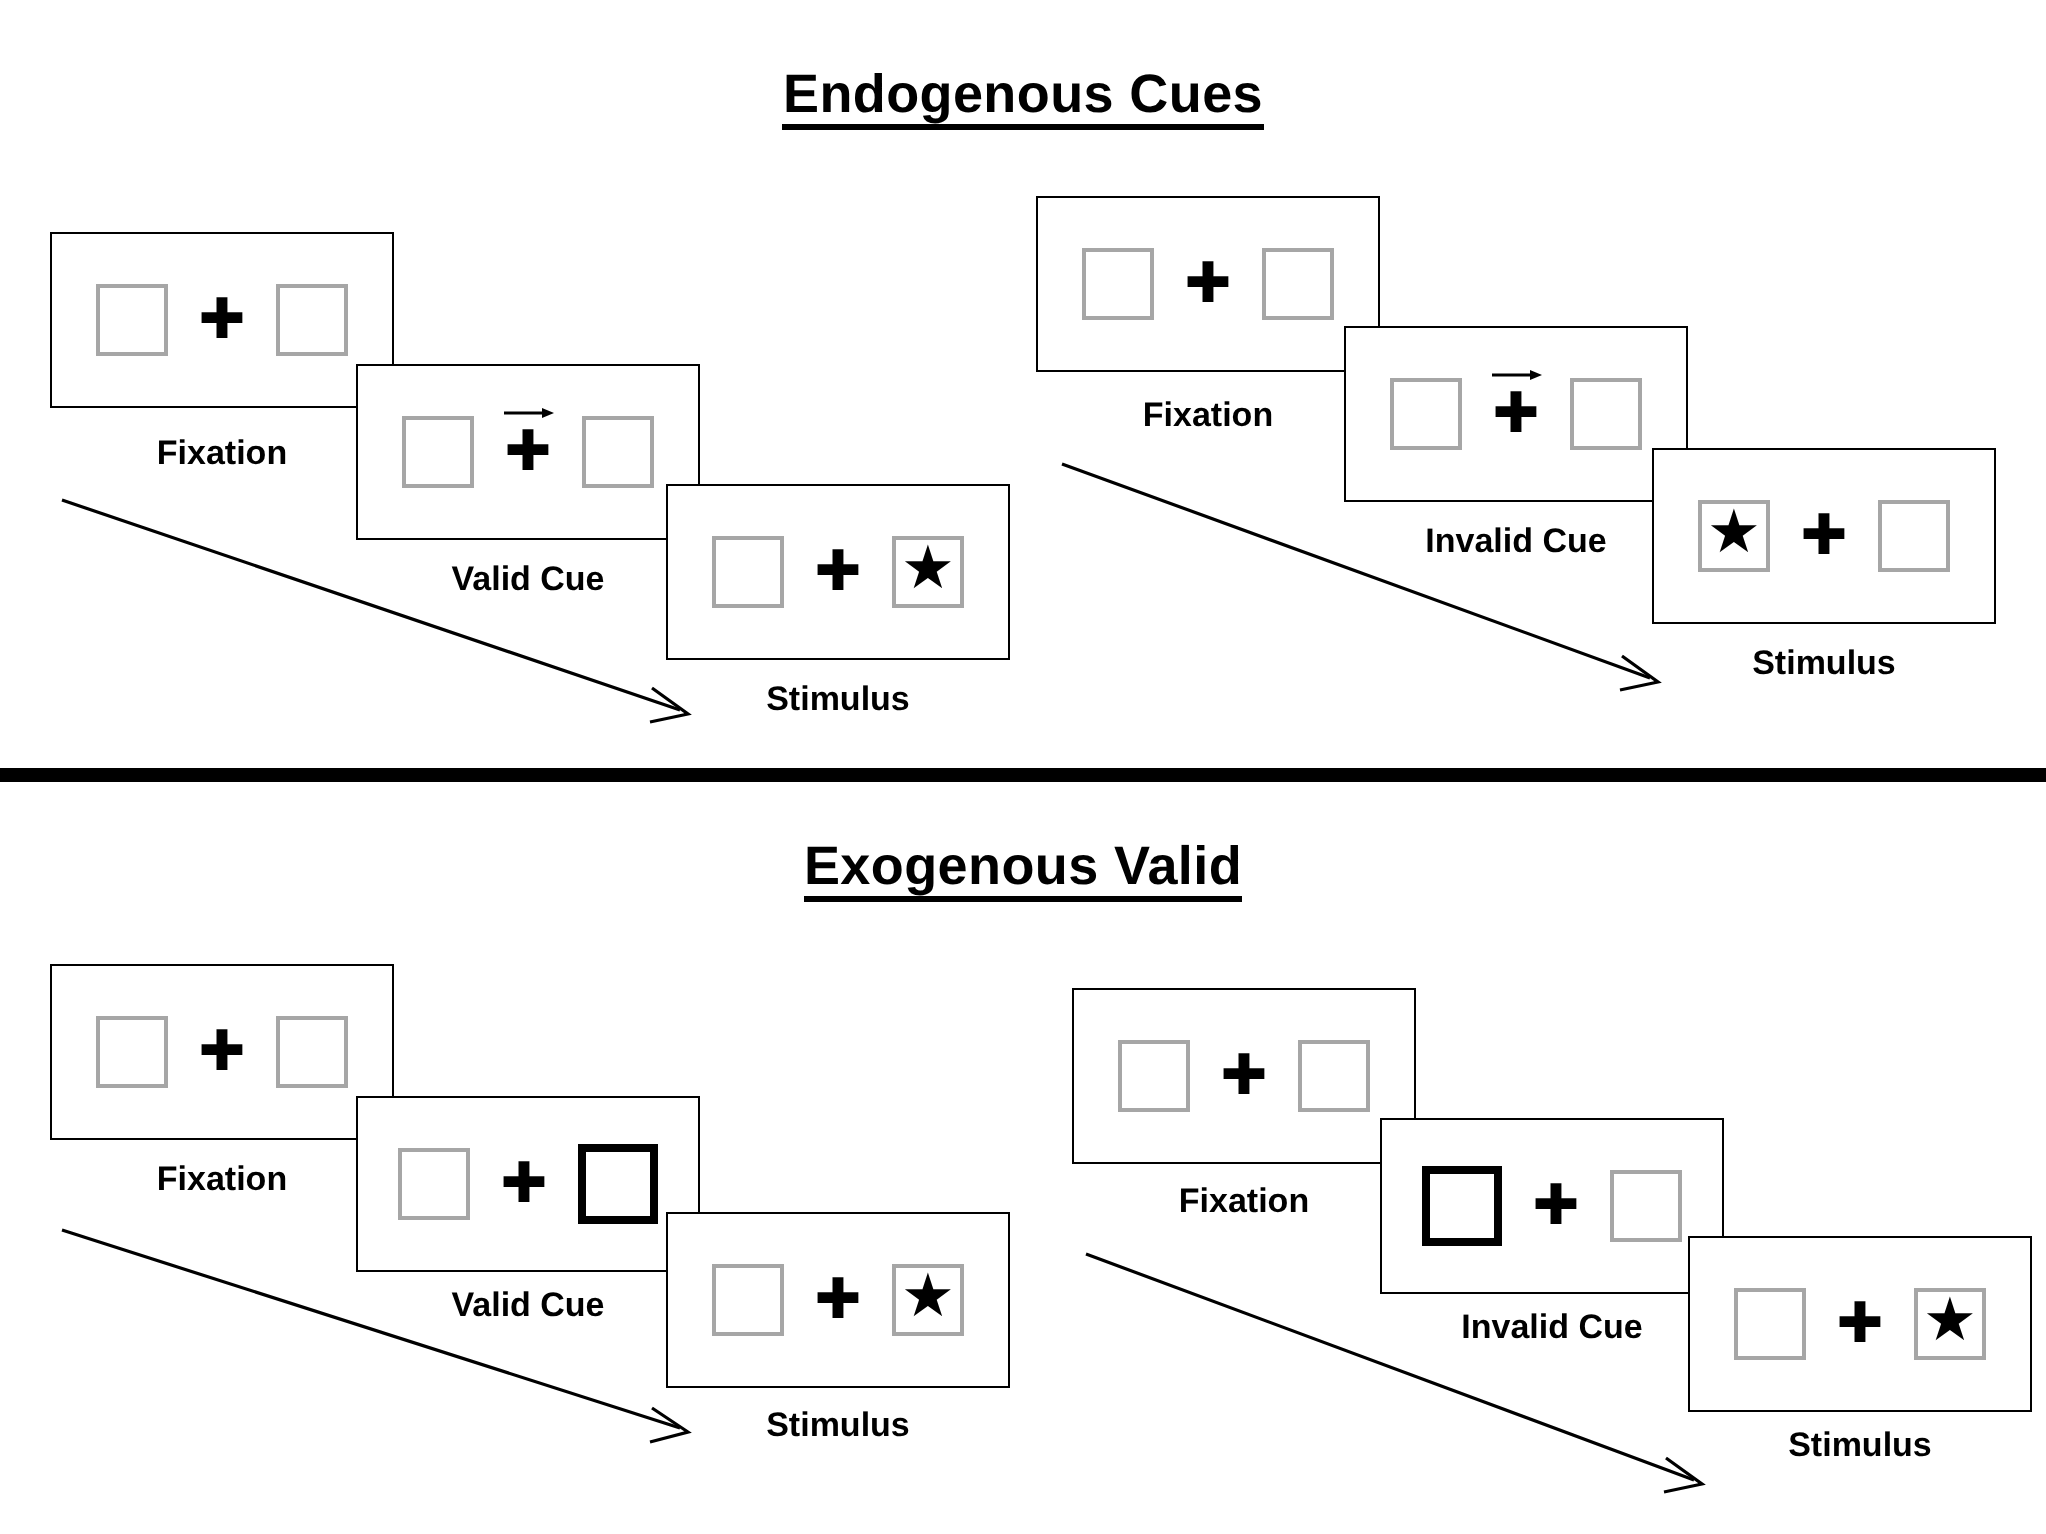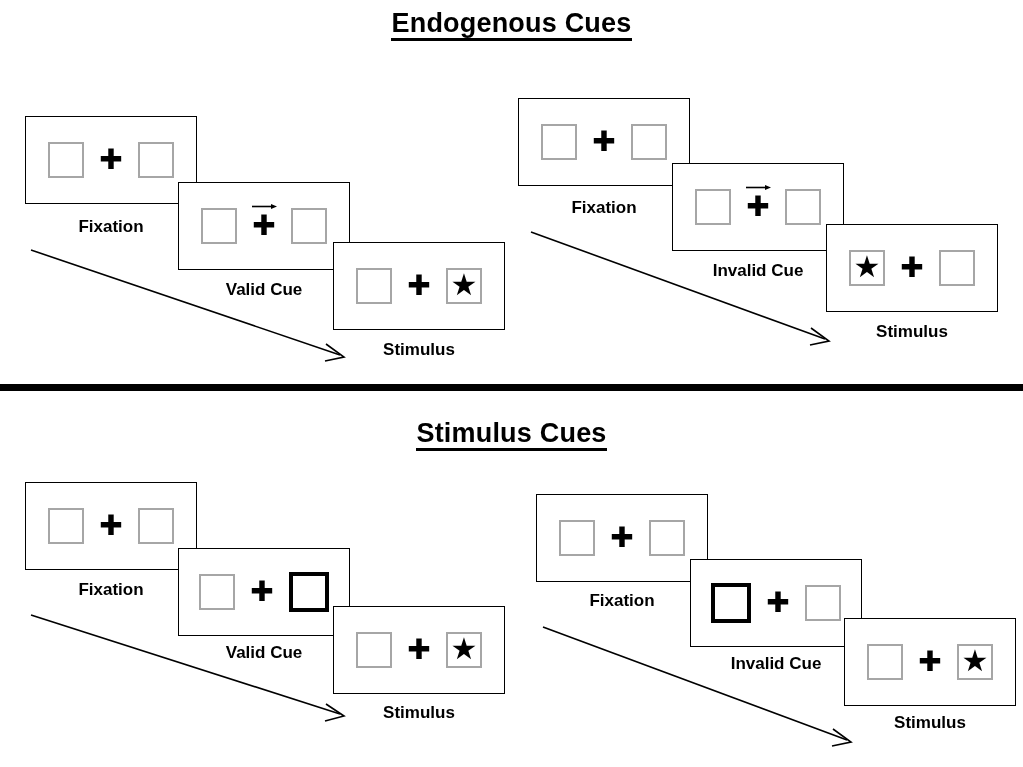--- a/index.html
+++ b/index.html
@@ -130,21 +130,21 @@
 
   
   .flow-arrow {
     position: absolute;
     pointer-events: none;
   }
 </style>
 </head>
 <body>
 
-<div class="section-title" style="top:8px;">
+<div class="section-title" style="top:32px;">
   <span class="underlined">Endogenous Cues</span>
 </div>
 
 <div class="panel" style="left:25px; top:116px; width:172px; height:88px;">
   <div class="panel-inner">
     <div class="stim-row">
       <div class="sq"></div>
       <div class="plus-wrap">
         <span class="plus">✚</span>
       </div>
@@ -237,21 +237,21 @@
 <div class="stage-label" style="left:826px; top:322px; width:172px;">Stimulus</div>
 
 <svg class="flow-arrow" style="left:528px; top:227px;" width="310" height="122" viewBox="0 0 310 122">
   <line x1="3" y1="5" x2="297" y2="112" stroke="#000" stroke-width="1.6"></line>
   <polyline points="283,101 301,114 282,118" fill="none" stroke="#000" stroke-width="1.6"></polyline>
 </svg>
 
 <div class="divider" style="top:384px;"></div>
 
 <div class="section-title" style="top:418px;">
-  <span class="underlined">Stimulus Cues</span>
+  <span class="underlined">Exogenous Valid</span>
 </div>
 
 <div class="panel" style="left:25px; top:482px; width:172px; height:88px;">
   <div class="panel-inner">
     <div class="stim-row">
       <div class="sq"></div>
       <div class="plus-wrap">
         <span class="plus">✚</span>
       </div>
       <div class="sq"></div>

